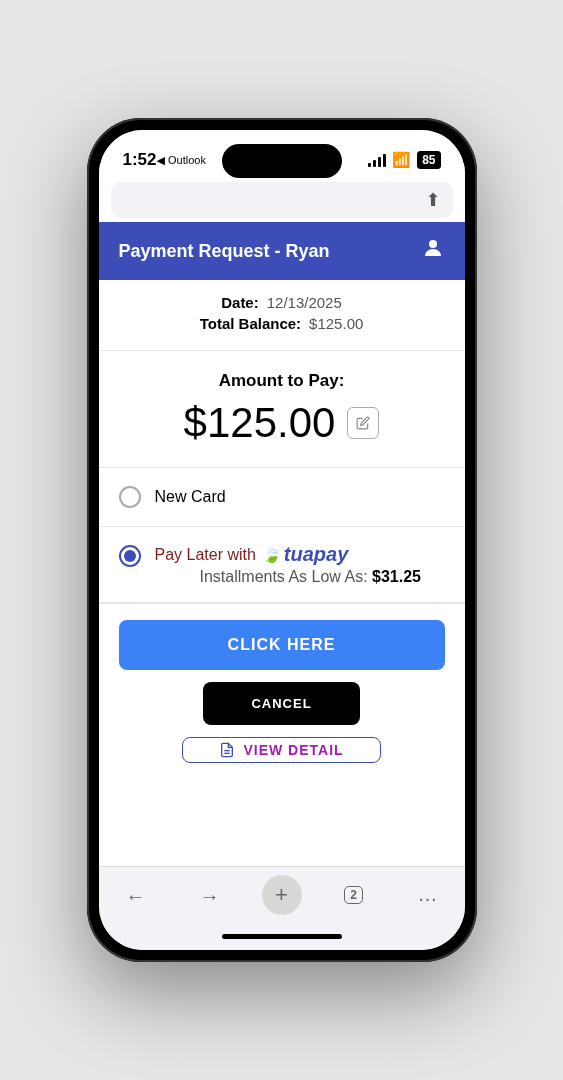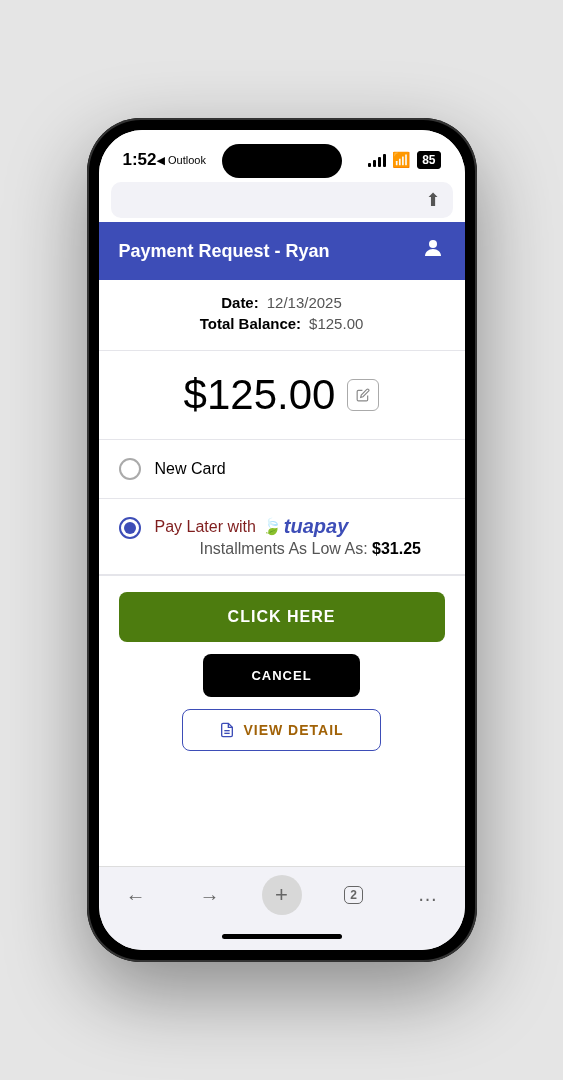--- a/index.html
+++ b/index.html
@@ -301,21 +301,21 @@
       padding: 16px 20px;
       display: flex;
       flex-direction: column;
       align-items: center;
       gap: 12px;
       border-top: 1px solid #e5e5ea;
     }
 
     .click-here-btn {
       width: 100%;
-      background: #4d7c0f;
+      background: #3b82f6;
       color: #fff;
       border: none;
       border-radius: 8px;
       padding: 16px;
       font-size: 16px;
       font-weight: 700;
       letter-spacing: 1px;
       cursor: pointer;
       text-align: center;
     }
@@ -327,24 +327,24 @@
       border-radius: 8px;
       padding: 14px 48px;
       font-size: 13px;
       font-weight: 700;
       letter-spacing: 1px;
       cursor: pointer;
     }
 
     .view-detail-btn {
       background: #fff;
-      color: #a16207;
+      color: #a21caf;
       border: 1.5px solid #3d4db7;
       border-radius: 8px;
-      padding: 12px 36px;
+      padding: 4px 36px;
       font-size: 14px;
       font-weight: 700;
       letter-spacing: 1px;
       cursor: pointer;
       display: flex;
       align-items: center;
       gap: 8px;
     }
 
     
@@ -462,20 +462,21 @@
           <span class="info-label">Date:</span>
           <span class="info-value">12/13/2025</span>
         </div>
         <div class="info-row">
           <span class="info-label">Total Balance:</span>
           <span class="info-value">$125.00</span>
         </div>
       </div>
 
       <div class="amount-section">
+        <div class="amount-label">Amount to Pay:</div>
         <div class="amount-value-row">
           <span class="amount-value">$125.00</span>
           <button class="edit-icon-btn">
             <svg width="14" height="14" viewBox="0 0 24 24" fill="none" stroke="#888" stroke-width="2">
               <path d="M11 4H4a2 2 0 0 0-2 2v14a2 2 0 0 0 2 2h14a2 2 0 0 0 2-2v-7"></path>
               <path d="M18.5 2.5a2.121 2.121 0 0 1 3 3L12 15l-4 1 1-4 9.5-9.5z"></path>
             </svg>
           </button>
         </div>
       </div>

